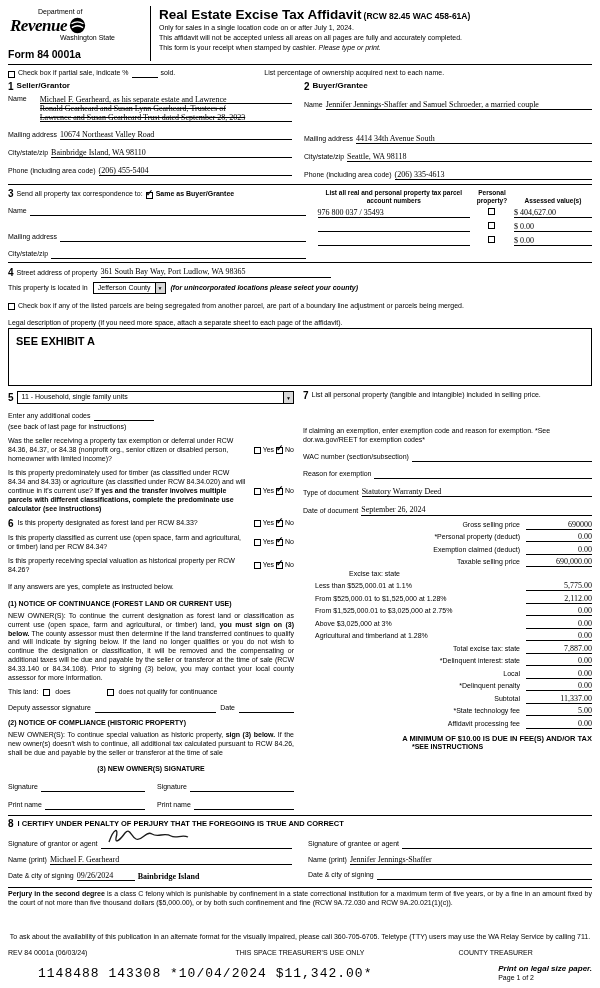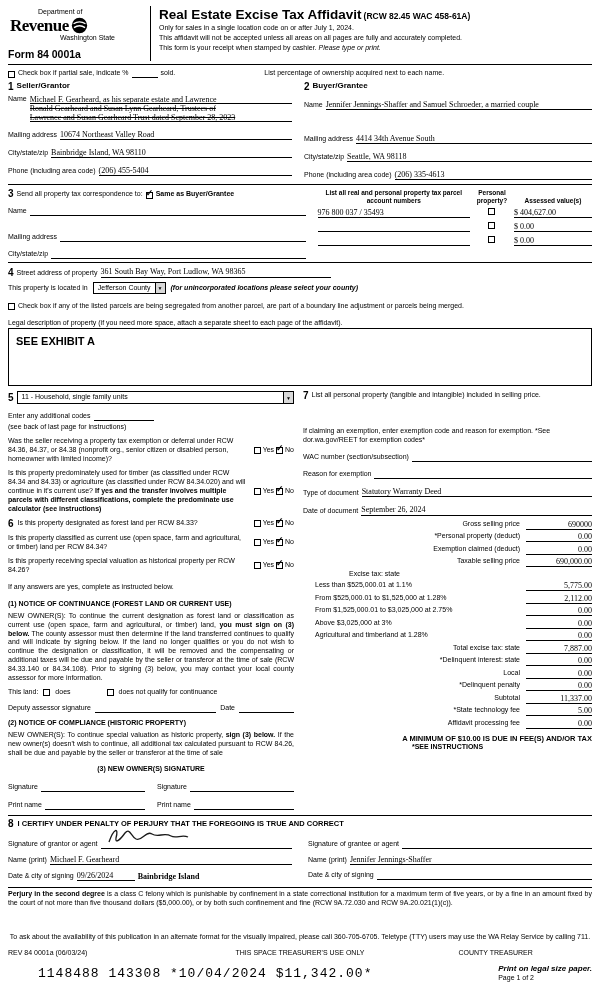--- a/index.html
+++ b/index.html
@@ -14,37 +14,37 @@
   .frow{display:flex;align-items:flex-end;gap:3px}
   .cb{display:inline-block;flex:none;width:7px;height:7px;border:1px solid #000;position:relative;background:#fff}
   .mk{position:absolute;left:-1px;top:-4px;font-size:9px;font-weight:bold;line-height:9px}
   .secnum{font-weight:bold;font-size:10px;line-height:10px;flex:none}
   .yn{display:inline-flex;align-items:center;gap:2px;white-space:nowrap;flex:none;margin-left:4px}
   
   .header{display:flex;border-bottom:1.5px solid #000;padding-bottom:3px;flex:none}
   .hleft{width:142px;flex:none;padding-top:2px}
   .dept{margin-left:30px}
   .revrow{display:flex;align-items:flex-start;gap:2px;margin-left:2px}
-  .rev{font-family:"Liberation Serif",serif;font-weight:bold;font-size:17px;line-height:17px;letter-spacing:-.5px}
+  .rev{font-family:"Liberation Serif",serif;font-style:italic;font-weight:bold;font-size:17px;line-height:17px;letter-spacing:-.5px}
   .wstate{margin-left:52px}
   .formno{font-weight:bold;font-size:10.5px;margin-top:5px}
   .hright{flex:1;border-left:1.5px solid #000;padding-left:8px}
   .ftitle{font-size:13.5px;font-weight:bold}
   .frcw{font-size:8.5px;font-weight:bold}
   .hnote{margin-top:1px}
   
   .partial{display:flex;align-items:flex-end;gap:3px;padding:4px 0 3px;flex:none}
   .ownership{margin-left:86px}
   
   .parties{display:flex;flex:none;padding-bottom:4px}
   .pcol{width:50%;padding-right:8px}
   .pcol.buyer{padding-right:0;padding-left:4px}
   .sectitle{display:flex;align-items:flex-end;gap:3px;margin-bottom:3px}
   .sectitle .t{font-weight:bold;font-size:8px}
-  .namerow{display:flex;gap:3px}
+  .namerow{display:flex;gap:13px}
   .namelines{flex:1}
   .namelines>div{height:9px;overflow:hidden}
   .mt2{margin-top:2px}.mt4{margin-top:8px}.mt6{margin-top:6px}.mt8{margin-top:8px}
   
   .sec3row{display:flex;border-top:1px solid #000;padding-top:4px;flex:none}
   .sec3{width:53%;padding-right:12px}
   .parceltbl{width:47%}
   .phdr{display:flex;text-align:center;align-items:flex-end;font-size:6.5px;line-height:1.15}
   .ph1{flex:1}.ph2{width:44px;flex:none}.ph3{width:78px;flex:none}
   .prow{display:flex;align-items:flex-end;margin-top:4px}
@@ -67,21 +67,21 @@
   .notice{margin-top:3px;text-align:justify}
   .landrow{display:flex;align-items:center;gap:5px;margin-top:5px;flex-wrap:wrap}
   .deprow{display:flex;align-items:flex-end;gap:4px;margin-top:7px}
   .sigtitle{text-align:center;font-weight:bold;margin-top:7px}
   .siggrid{display:flex;gap:12px;margin-top:9px}
   .sigcol{flex:1;display:flex;align-items:flex-end;gap:3px}
   
   .s7intro{display:flex;gap:3px}
   .gapbox{height:26px}
   .taxtbl{margin-top:4px}
-  .taxrow{display:flex;align-items:flex-start;margin-top:2.5px}
+  .taxrow{display:flex;align-items:flex-end;margin-top:2.5px}
   .tl{flex:1;text-align:right;padding-right:6px}
   .taxrow.hdr .tl{text-align:left;padding-left:46px}
   .taxrow.bracket .tl{text-align:left;padding-left:12px}
   .tv{width:66px;flex:none;text-align:right;border-bottom:1px solid #000;height:10px}
   .split{display:flex;justify-content:space-between;padding-left:36px}
   .gray{color:#9a9a9a}
   .mindue{text-align:right;font-weight:bold;margin-top:5px;font-size:7.5px}
   .seeinstr{text-align:center;font-weight:bold}
   
   .sec8{border-top:1px solid #000;margin-top:5px;padding-top:3px;flex:none}

